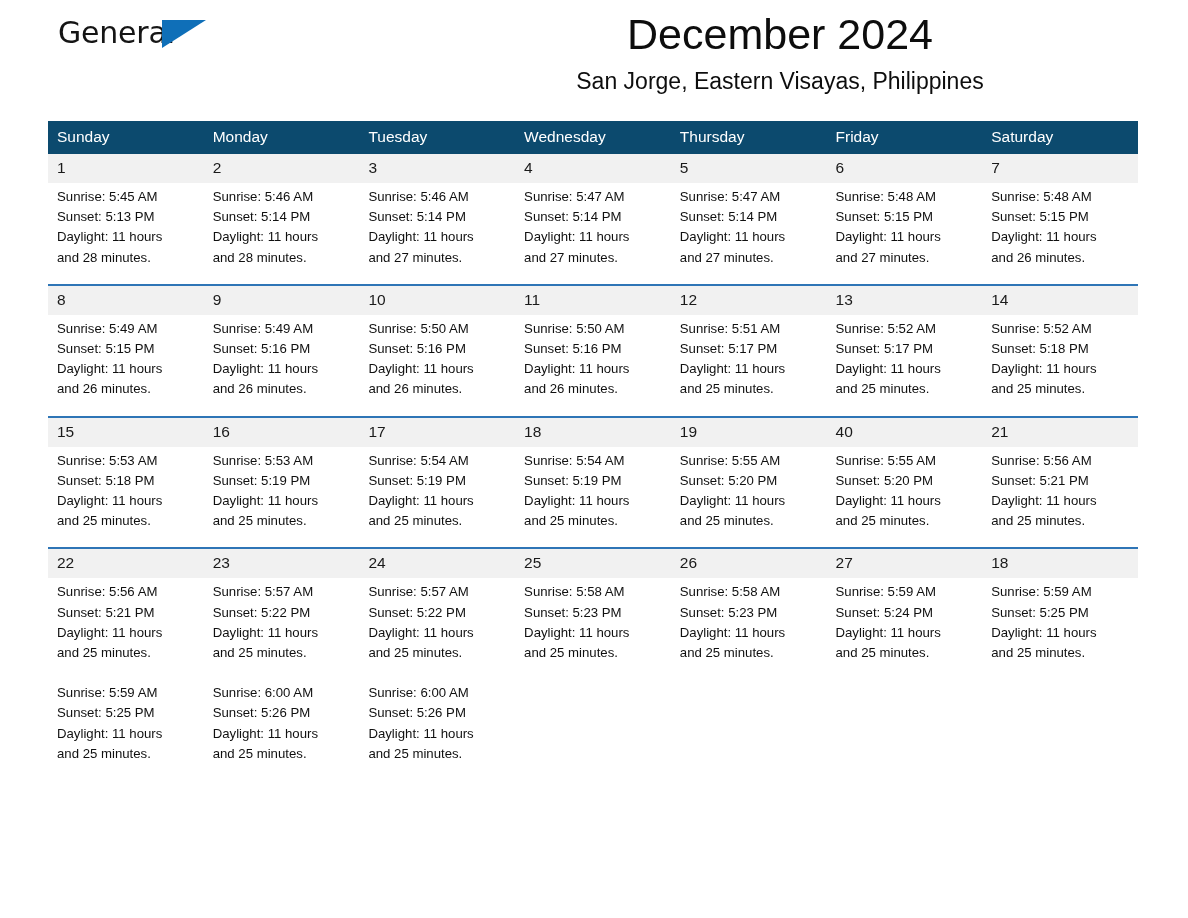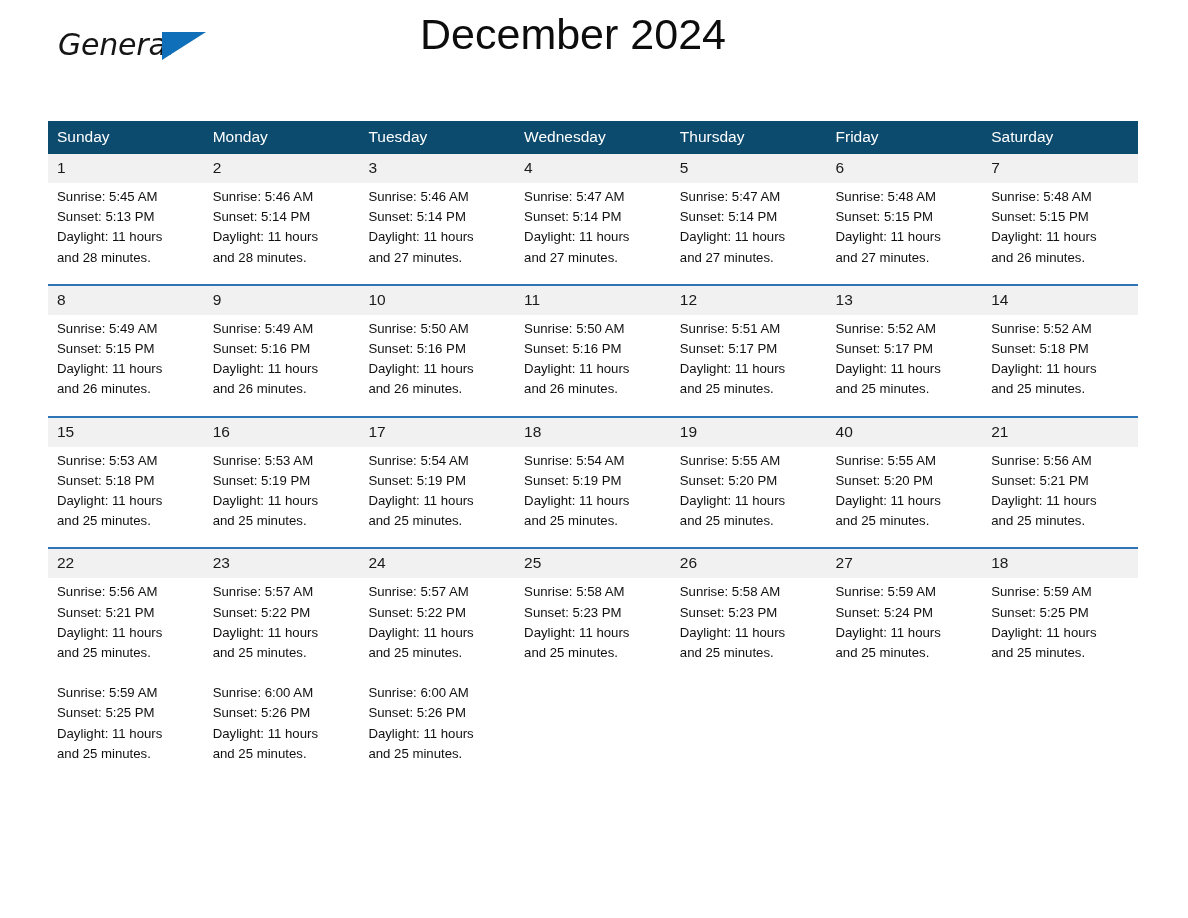--- a/index.html
+++ b/index.html
@@ -24,24 +24,23 @@
 
   
   .header {
     position: relative;
     height: 108px;
     margin: 0 48px 0 48px;
   }
   .brand {
     position: absolute;
     left: 10px;
-    top: 28px;
+    top: 16px;
     width: 300px;
     height: 90px;
-    font-style: italic;
   }
   .brand-line1 {
     position: relative;
     font-size: 31px;
     line-height: 34px;
     color: #141414;
     letter-spacing: -0.2px;
     height: 36px;
     white-space: nowrap;
   }
@@ -65,21 +64,21 @@
     line-height: 34px;
     color: #0F6FB8;
     margin-left: 79px;
     margin-top: 1px;
     white-space: nowrap;
   }
   .title-block {
     position: absolute;
     right: 0;
     top: 0;
-    text-align: left;
+    text-align: center;
     width: 720px;
   }
   .month-title {
     font-size: 43px;
     line-height: 52px;
     font-weight: normal;
     color: #0d0d0d;
     margin: 8px 0 0 0;
     letter-spacing: 0px;
   }
@@ -139,20 +138,21 @@
 
     <div class="brand">
       <div class="brand-line1">
         <span class="brand-general">General</span>
         <span class="brand-tri"></span>
       </div>
     </div>
 
     <div class="title-block">
       <div class="month-title">December 2024</div>
+      <div class="location-title">San Jorge, Eastern Visayas, Philippines</div>
     </div>
 
   </div>
 
   <table class="calendar">
     <thead>
       <tr>
         <th>Sunday</th>
         <th>Monday</th>
         <th>Tuesday</th>

